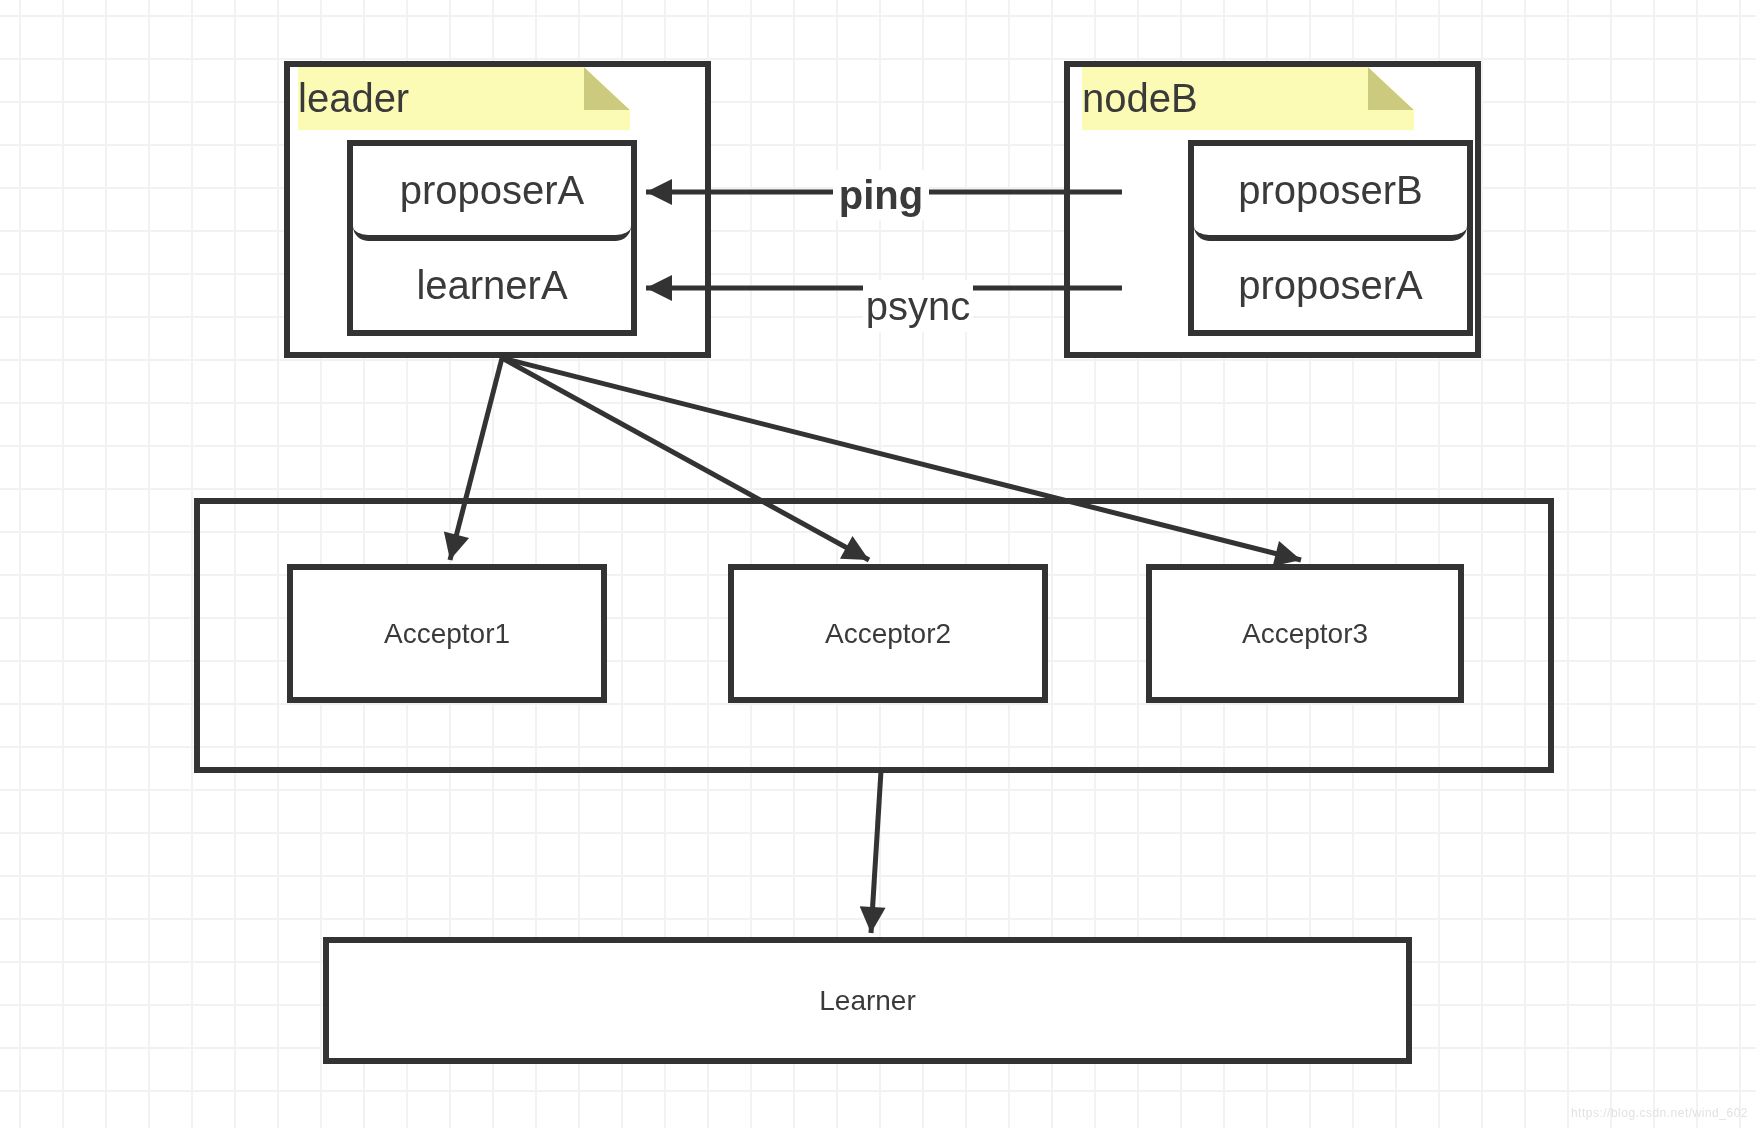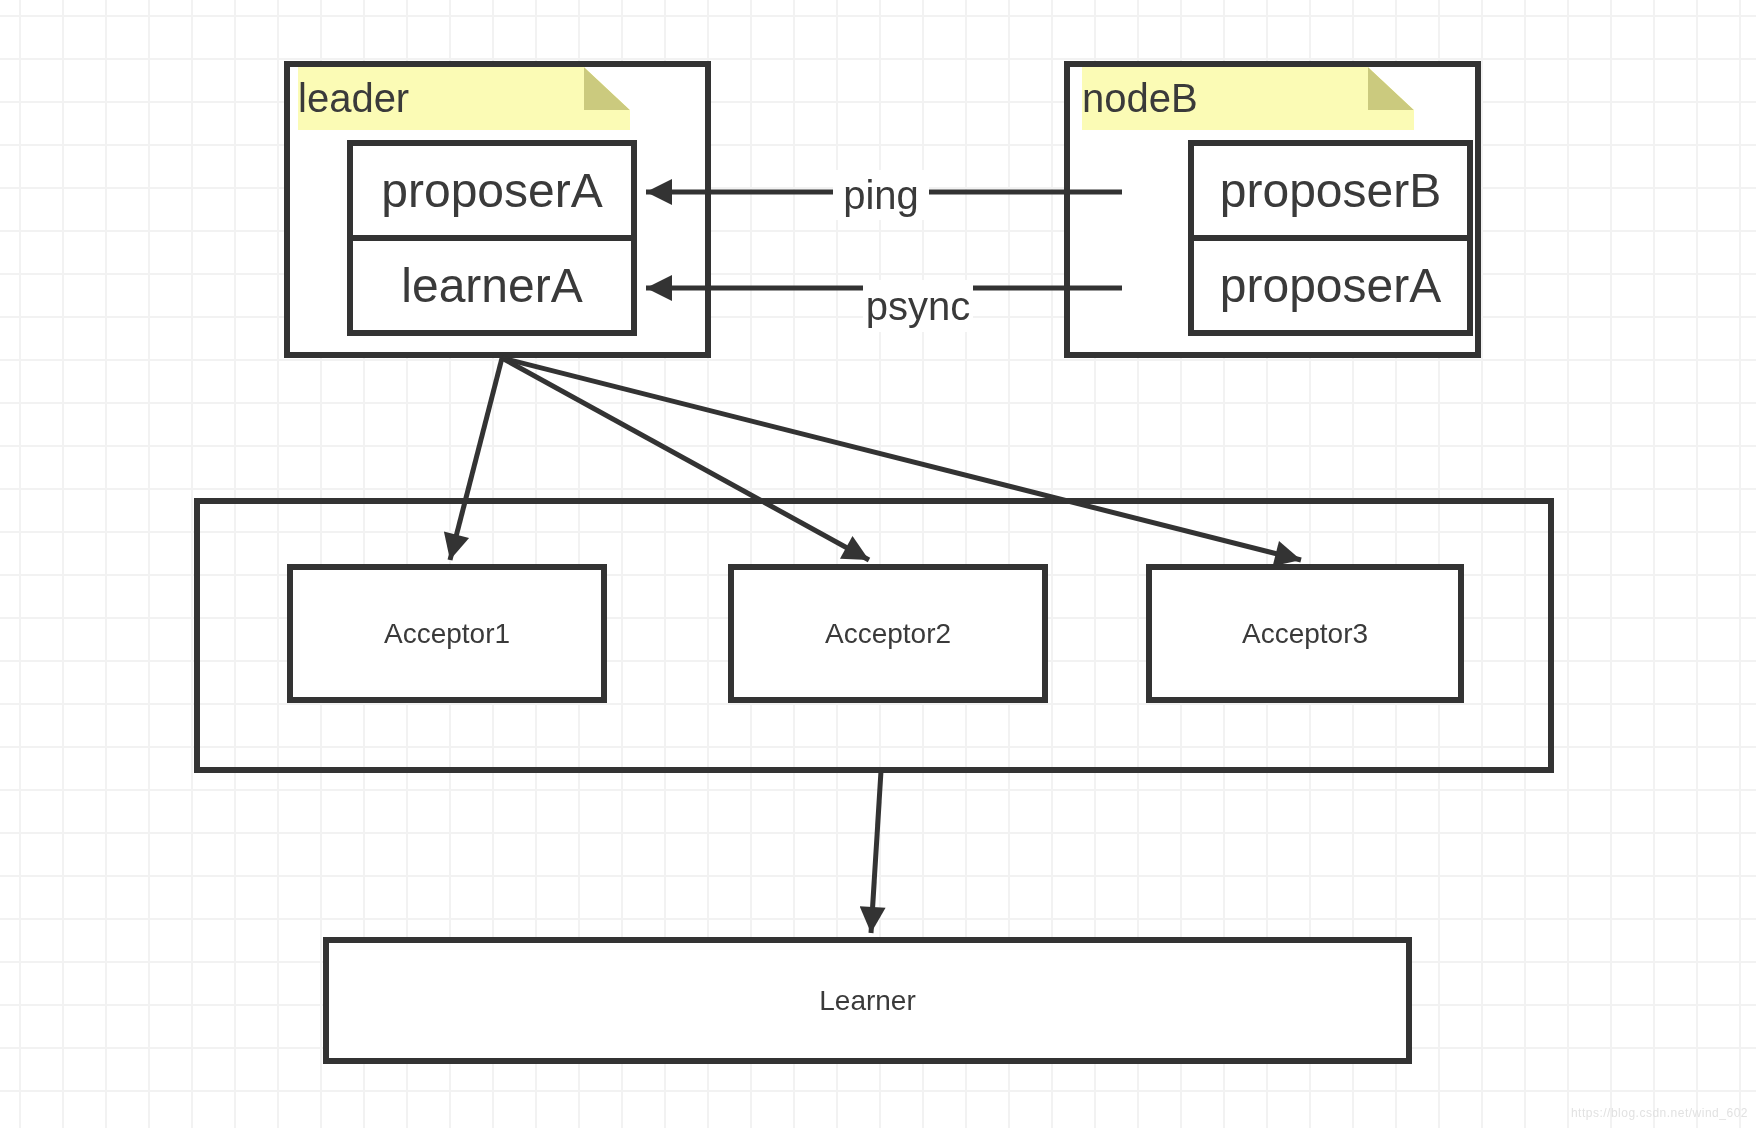--- a/index.html
+++ b/index.html
@@ -37,21 +37,22 @@
     clip-path:polygon(0 0, 100% 100%, 0 100%);
   }
   .inner-box{
     border:6px solid #333333;
     background:#ffffff;
     display:flex;flex-direction:column;
   }
   .cell{
     flex:1;
     display:flex;align-items:center;justify-content:center;
-    font-size:48px;
+    font-size:40px;
+    border-radius:15px;
   }
   .cell.divided{border-bottom:6px solid #333333;}
   .plain-box{
     border:6px solid #333333;
     background:#ffffff;
     display:flex;align-items:center;justify-content:center;
     font-size:28px;
   }
   .group-box{
     border:6px solid #333333;
@@ -122,18 +123,18 @@
     <g stroke="#333333" stroke-width="5" fill="none">
       <line x1="1122" y1="192" x2="646" y2="192" marker-end="url(#arrow)"></line>
       <line x1="1122" y1="288" x2="646" y2="288" marker-end="url(#arrow)"></line>
       <line x1="502" y1="358" x2="450" y2="560" marker-end="url(#arrow)"></line>
       <line x1="502" y1="358" x2="869" y2="560" marker-end="url(#arrow)"></line>
       <line x1="502" y1="358" x2="1301" y2="560" marker-end="url(#arrow)"></line>
       <line x1="881" y1="771" x2="871" y2="933" marker-end="url(#arrow)"></line>
     </g>
   </svg>
 
-  <div class="abs edge-label" style="left:833px;top:170px;width:96px;height:50px;">ping</div>
+  <div class="abs edge-label" style="left:833px;top:170px;width:96px;height:50px;font-weight:bold;">ping</div>
   <div class="abs edge-label" style="left:827px;top:280px;width:110px;height:52px;margin-left:36px;">psync</div>
 
   <div class="watermark">https://blog.csdn.net/wind_602</div>
 
 </div>
 
 </body></html>

